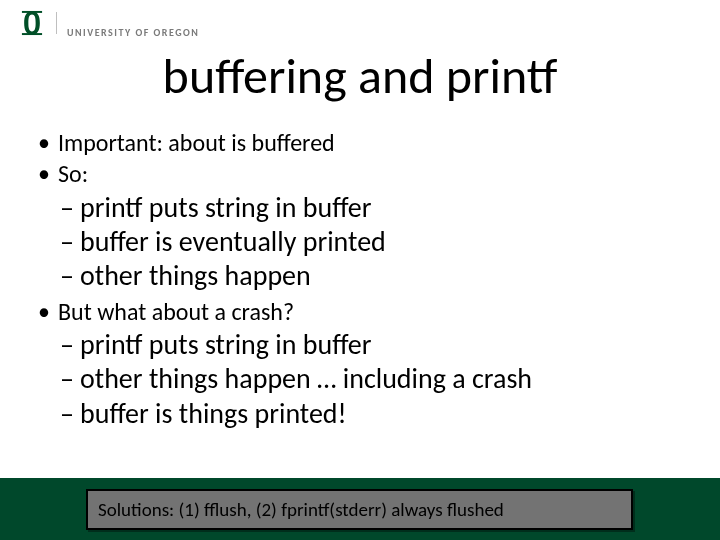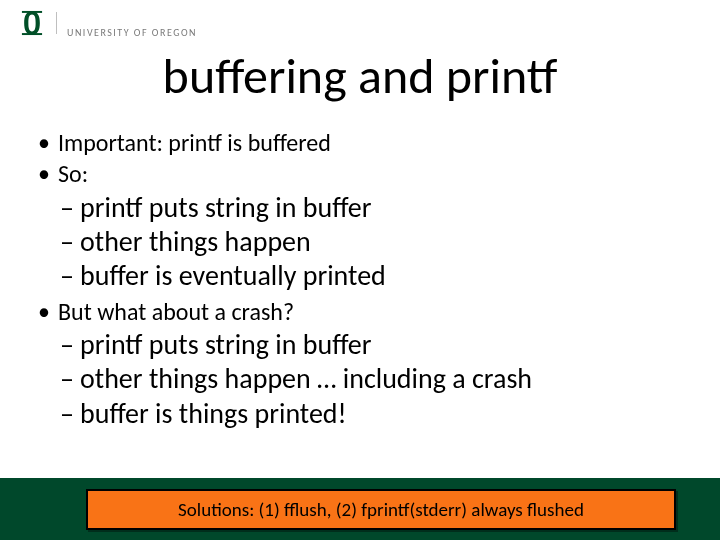--- a/index.html
+++ b/index.html
@@ -2,34 +2,34 @@
 <html><head>
 <meta charset="utf-8">
 <style>
   * { margin: 0; padding: 0; box-sizing: border-box; }
   html, body { width: 720px; height: 540px; background: #fff; font-family: Calibri, "Segoe UI", Arial, sans-serif; color: #000; overflow: hidden; }
   .slide { position: relative; width: 720px; height: 540px; }
 
   .header { display: flex; align-items: center; gap: 10px; padding: 6px 18px 0 18px; }
   .logo-o { width: 28px; height: 28px; flex-shrink: 0; }
   .divider-v { width: 1px; height: 22px; background: #bfbfbf; }
-  .uo-text { font-size: 10px; letter-spacing: 1.5px; color: #7a7a7a; font-weight: 400; margin-top: 20px; }
+  .uo-text { font-size: 10px; letter-spacing: 1.5px; color: #7a7a7a; font-weight: 700; margin-top: 20px; }
 
   .title { text-align: center; font-size: 50px; font-weight: 400; margin-top: 6px; }
 
   .body { padding: 22px 36px 0 36px; font-size: 24px; line-height: 1.22; }
   ul.lvl1 { list-style: none; }
   ul.lvl1 > li { position: relative; padding-left: 22px; margin-bottom: 2px; }
   ul.lvl1 > li::before { content: "•"; position: absolute; left: 2px; top: 0; color: #000; }
   ul.lvl2 { list-style: none; margin: 2px 0 4px 0; }
   ul.lvl2 > li { position: relative; padding-left: 22px; font-size: 28px; }
   ul.lvl2 > li::before { content: "–"; position: absolute; left: 2px; top: 0; }
 
   .footer-band { position: absolute; left: 0; right: 0; bottom: 0; height: 62px; background: #00482b; }
-  .solution-box { position: absolute; left: 86px; bottom: 10px; width: 590px; background: #f97316; border: 2.5px solid #000; box-shadow: 2px 2px 0 rgba(0,0,0,0.35); padding: 7px 10px; font-size: 19px; text-align: center; }
+  .solution-box { position: absolute; left: 86px; bottom: 10px; width: 547px; background: #737373; border: 2.5px solid #000; box-shadow: 2px 2px 0 rgba(0,0,0,0.35); padding: 7px 10px; font-size: 19px; text-align: left; }
 </style>
 </head>
 <body>
 
 <div class="slide">
 
   <div class="header">
     <svg class="logo-o" viewBox="0 0 100 100">
       <path fill="#004f27" d="M50 8 C30 8 22 24 22 50 C22 76 30 92 50 92 C70 92 78 76 78 50 C78 24 70 8 50 8 Z M50 20 C60 20 63 30 63 50 C63 70 60 80 50 80 C40 80 37 70 37 50 C37 30 40 20 50 20 Z"></path>
       <rect x="14" y="86" width="72" height="7" fill="#004f27"></rect>
@@ -37,28 +37,28 @@
     </svg>
     <div class="divider-v"></div>
     <div class="uo-text">UNIVERSITY OF OREGON</div>
   </div>
 
   <h1 class="title">buffering and printf</h1>
 
   <div class="body">
     <ul class="lvl1">
       <li>
-        <span>Important: printf is buffered</span>
+        <span>Important: about is buffered</span>
       </li>
       <li>
         <span>So:</span>
         <ul class="lvl2">
           <li>printf puts string in buffer</li>
+          <li>buffer is eventually printed</li>
           <li>other things happen</li>
-          <li>buffer is eventually printed</li>
         </ul>
       </li>
       <li>
         <span>But what about a crash?</span>
         <ul class="lvl2">
           <li>printf puts string in buffer</li>
           <li>other things happen … including a crash</li>
           <li>buffer is things printed!</li>
         </ul>
       </li>

